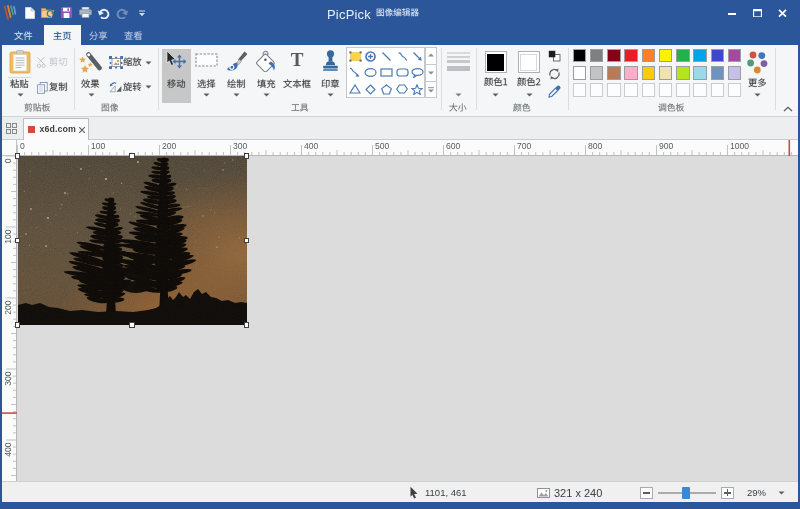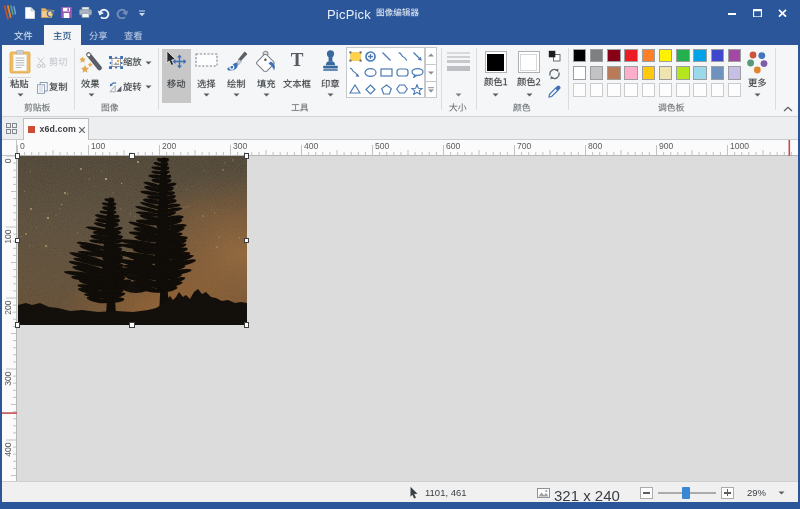--- a/index.html
+++ b/index.html
@@ -881,21 +881,21 @@
     <div style="position:absolute;left:243.8px;top:322.3px;width:5.4px;height:5.4px;background:#fff;border:1px solid #3f3f3f"></div>
     <svg style="position:absolute;left:409px;top:485.5px" width="10" height="13" viewBox="0 0 10 13">
 <path d="M1.5,0.8 L8.5,7.8 L5.2,8 L7,11.7 L5.1,12.5 L3.4,8.8 L1.5,10.8 Z" fill="#3c4044"></path>
     </svg>
     <div style="position:absolute;left:425px;top:486.5px;font-size:9.5px;color:#3c4044">1101, 461</div>
     <svg style="position:absolute;left:537px;top:487.5px" width="13" height="10" viewBox="0 0 13 10">
 <rect x="0.5" y="0.5" width="12" height="9" fill="#fdfdfd" stroke="#85888c" stroke-width="0.9"></rect>
 <path d="M1.5,8.5 L4.5,4.5 L7,7.2 L9,5 L11.5,8.5 Z" fill="#9aa0a6"></path>
 <circle cx="9.3" cy="3" r="1.1" fill="#9aa0a6"></circle>
     </svg>
-    <div style="position:absolute;left:554px;top:486.5px;font-size:15px;color:#3c4044">321 x 240</div>
+    <div style="position:absolute;left:554px;top:486.5px;font-size:11px;color:#3c4044">321 x 240</div>
     <div style="position:absolute;left:640px;top:487px;width:13px;height:12px;background:#fdfdfd;border:1px solid #a9abad"></div>
     <div style="position:absolute;left:643px;top:492.2px;width:7px;height:1.4px;background:#5a5e63"></div>
     <div style="position:absolute;left:658px;top:492.3px;width:58px;height:1.4px;background:#a9abad"></div>
     <div style="position:absolute;left:682px;top:487px;width:7.5px;height:12px;background:#3a87d4;border-radius:1px"></div>
     <div style="position:absolute;left:721px;top:487px;width:13px;height:12px;background:#fdfdfd;border:1px solid #a9abad"></div>
     <div style="position:absolute;left:724px;top:492.2px;width:7px;height:1.4px;background:#5a5e63"></div>
     <div style="position:absolute;left:727px;top:489.3px;width:1.4px;height:7px;background:#5a5e63"></div>
     <div style="position:absolute;left:747px;top:486.5px;font-size:9.5px;color:#3c4044">29%</div>
     <svg style="position:absolute;left:778px;top:490.5px" width="7" height="4" viewBox="0 0 7 4">
       <path d="M0.5,0.5 h6 l-3,3 z" fill="#5a5e63"></path>

